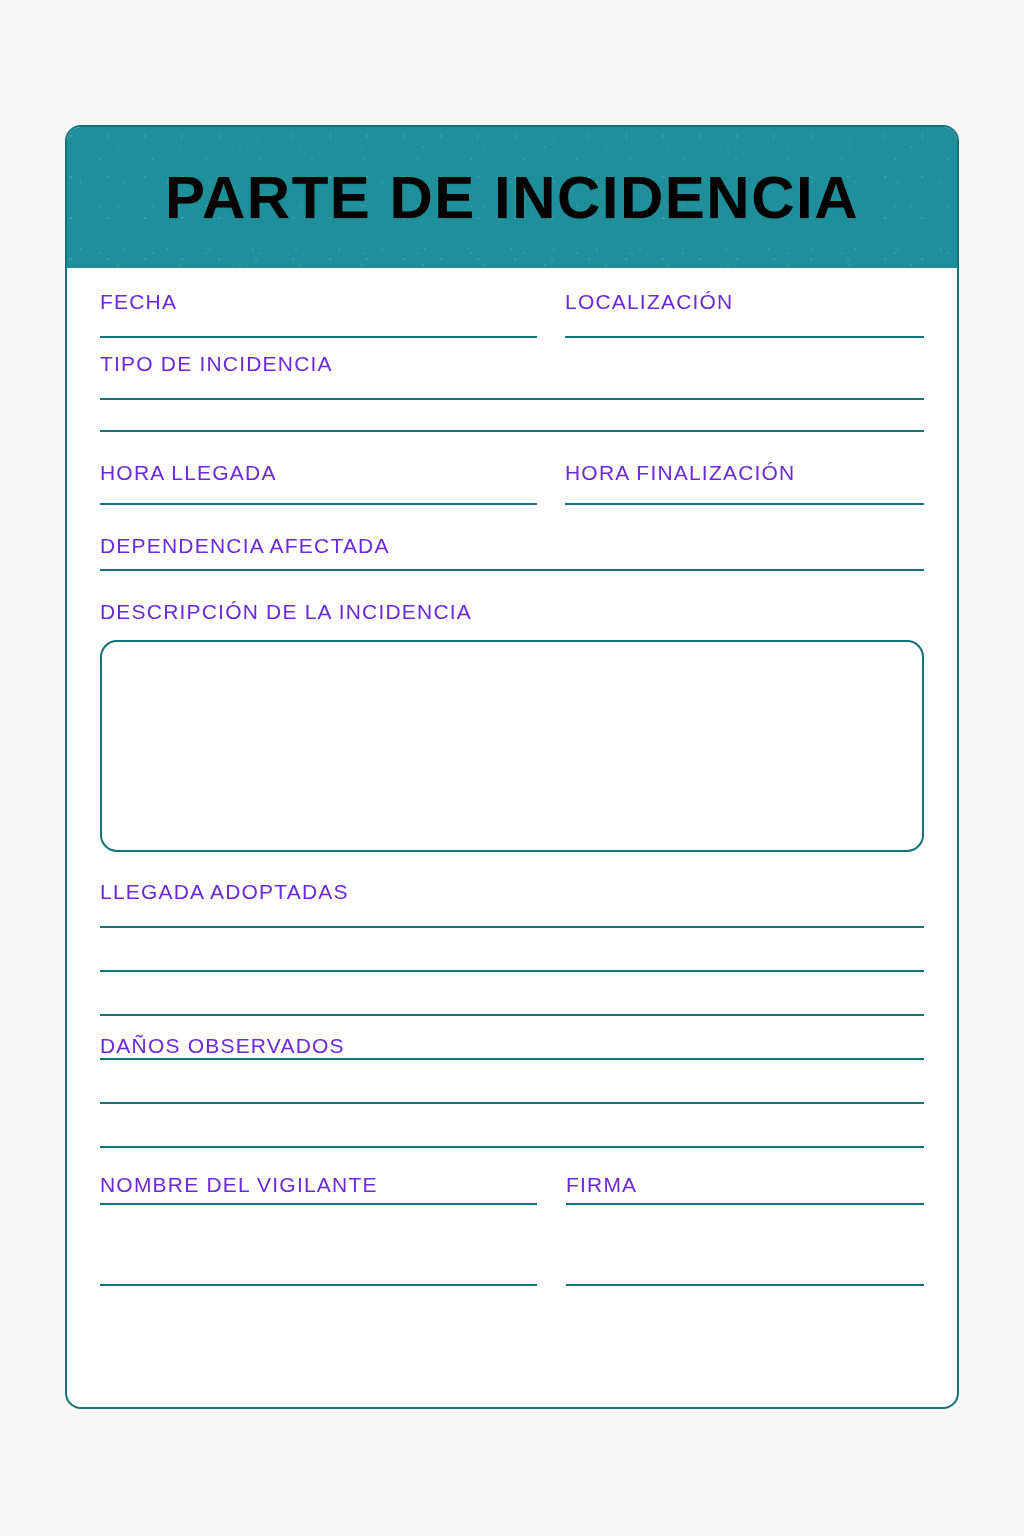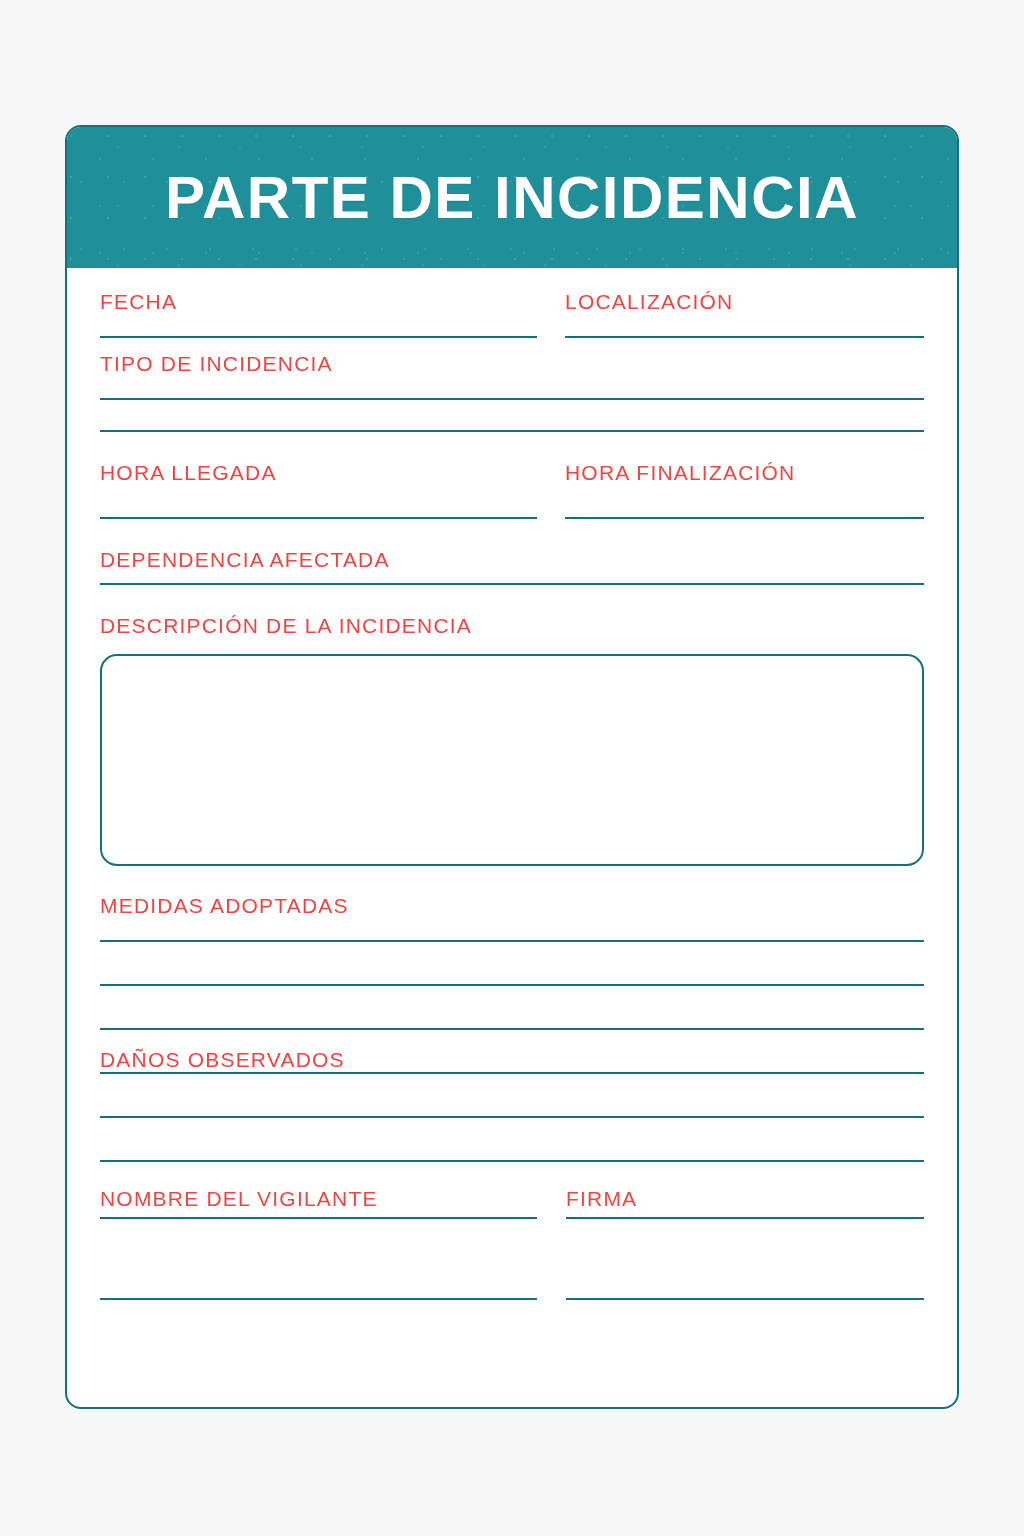--- a/index.html
+++ b/index.html
@@ -54,21 +54,21 @@
       radial-gradient(circle at 12% 22%, rgba(255,255,255,.16) 0 1.1px, transparent 1.2px),
       radial-gradient(circle at 62% 68%, rgba(255,255,255,.13) 0 1.1px, transparent 1.2px),
       radial-gradient(circle at 84% 34%, rgba(255,255,255,.11) 0 1px, transparent 1.1px),
       radial-gradient(circle at 33% 82%, rgba(255,255,255,.12) 0 1px, transparent 1.1px);
     background-size: 37px 41px, 53px 47px, 61px 59px, 43px 67px;
     opacity: .85;
   }
   .card-title {
     position: relative;
     z-index: 2;
-    color: #ffffff;
+    color: #000000;
     font-family: "Liberation Sans Narrow", "Liberation Sans", "DejaVu Sans Condensed", sans-serif;
     font-weight: 700;
     font-size: 60px;
     line-height: 1;
     letter-spacing: 1.5px;
     transform: scaleX(1.0);
     white-space: nowrap;
     text-shadow: 0 1px 0 rgba(0,0,0,.06);
   }
 
@@ -86,21 +86,21 @@
   }
   .field {
     flex: 1 1 auto;
     min-width: 0;
   }
   .field.col-left  { flex: 0 0 437px; }
   .field.col-right { flex: 1 1 auto; }
 
   .field-label {
     display: block;
-    color: #ef4444;
+    color: #6d28d9;
     font-family: "Liberation Sans Narrow", "Liberation Sans", "DejaVu Sans Condensed", sans-serif;
     font-size: 21px;
     font-weight: 400;
     letter-spacing: 1.2px;
     white-space: nowrap;
   }
   .rule {
     height: 0;
     border-bottom: 2px solid #12717b;
   }
@@ -109,21 +109,21 @@
   .blk-fecha       { margin-top: 22px; }
   .blk-fecha .field-label { margin-bottom: 22px; }
 
   .blk-tipo        { margin-top: 14px; }
   .blk-tipo .field-label { margin-bottom: 22px; }
 
   .blk-nombre      { margin-top: 30px; }
   .blk-nombre .field-label { margin-bottom: 22px; }
 
   .blk-hora        { margin-top: 29px; }
-  .blk-hora .field-label { margin-bottom: 32px; }
+  .blk-hora .field-label { margin-bottom: 18px; }
 
   .blk-dep         { margin-top: 29px; }
   .blk-dep .field-label { margin-bottom: 11px; }
 
   .blk-desc        { margin-top: 29px; }
   .blk-desc .field-label { margin-bottom: 16px; }
 
   .desc-box {
     height: 212px;
     box-sizing: border-box;
@@ -202,21 +202,21 @@
           <div class="rule"></div>
         </div>
       </div>
 
       <div class="blk-desc">
         <span class="field-label">DESCRIPCIÓN DE LA INCIDENCIA</span>
         <div class="desc-box"></div>
       </div>
 
       <div class="blk-medidas">
-        <span class="field-label">MEDIDAS ADOPTADAS</span>
+        <span class="field-label">LLEGADA ADOPTADAS</span>
         <div class="lines">
           <div class="rule"></div>
           <div class="rule"></div>
           <div class="rule"></div>
         </div>
       </div>
 
       <div class="blk-danos">
         <span class="field-label">DAÑOS OBSERVADOS</span>
         <div class="lines">

